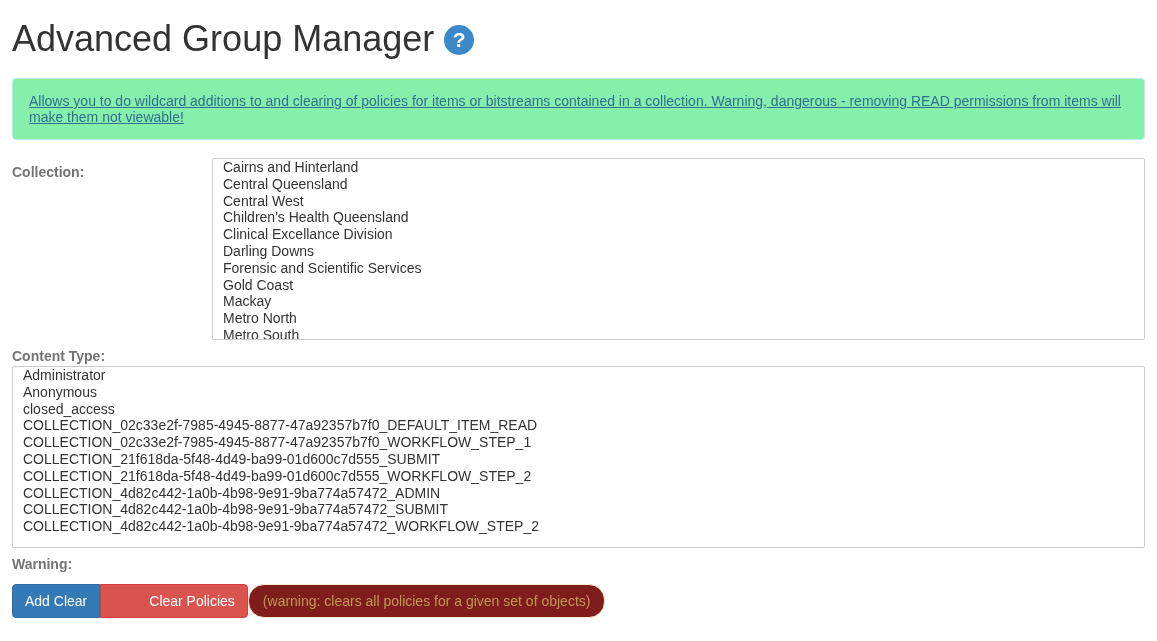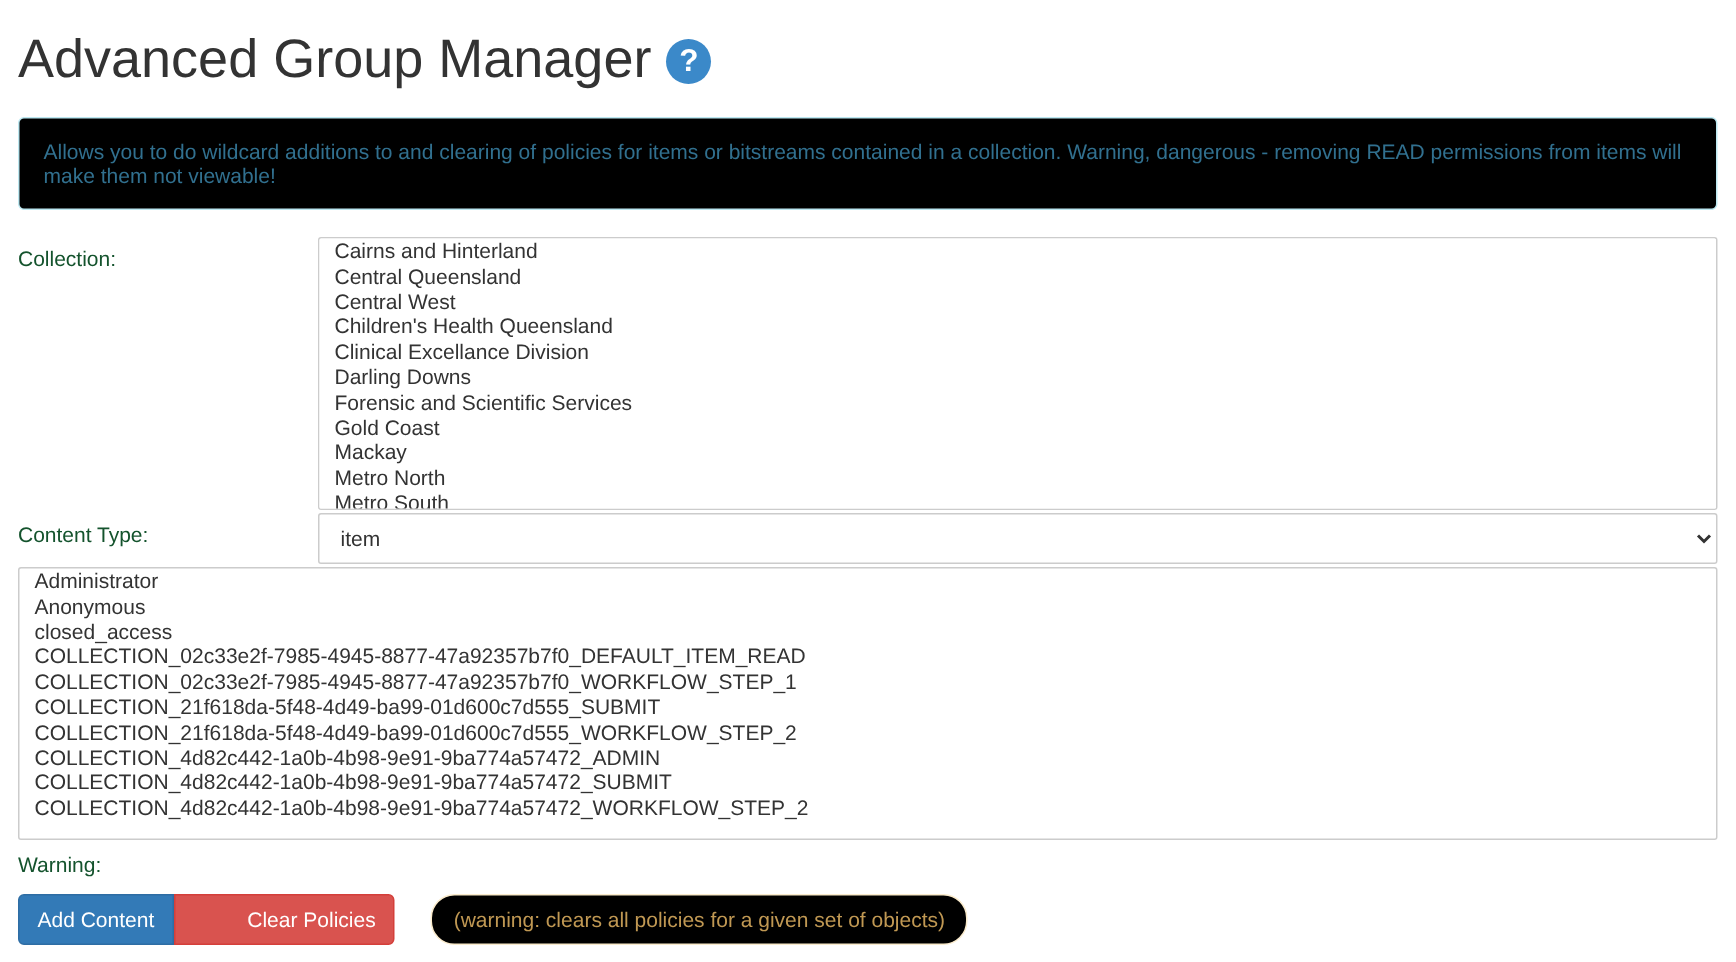--- a/index.html
+++ b/index.html
@@ -25,37 +25,38 @@
     height: 30px;
     border-radius: 50%;
     background: #3b89c9;
     color: #fff;
     font-size: 21px;
     font-weight: 700;
     vertical-align: 4px;
     cursor: pointer;
   }
   .alert-info {
-    background: #000000;
+    background: #86efac;
     border: 1px solid #bce8f1;
     color: #31708f;
     border-radius: 4px;
     padding: 14px 16px;
     margin-bottom: 18px;
+    text-decoration: underline;
   }
   .form-row {
     display: flex;
     align-items: flex-start;
     margin-bottom: 2px;
   }
   .form-label {
     width: 200px;
     padding: 6px 0 0 0;
-    font-weight: 400;
-    color: #14532d;
+    font-weight: 700;
+    color: #737373;
   }
   .form-control-wrap {
     flex: 1;
   }
   select.form-control {
     width: 100%;
     font-size: 14px;
     font-family: inherit;
     border: 1px solid #ccc;
     border-radius: 2px;
@@ -94,22 +95,22 @@
     border-bottom-left-radius: 4px;
   }
   .btn-danger {
     background: #d9534f;
     border-color: #d43f3a;
     border-top-right-radius: 4px;
     border-bottom-right-radius: 4px;
     padding-left: 48px;
   }
   .warning-box {
-    margin-left: 24px;
-    background: #000000;
+    margin-left: 0;
+    background: #7f1d1d;
     border: 1px solid #faebcc;
     color: #c09853;
     padding: 8px 14px;
     border-radius: 16px;
     font-size: 14px;
   }
 </style>
 </head>
 <body>
 
@@ -136,23 +137,20 @@
         <option>Gold Coast</option>
         <option>Mackay</option>
         <option>Metro North</option>
         <option>Metro South</option>
       </select>
   </div>
 </div>
 
 <div class="form-row">
   <label class="form-label">Content Type:</label>
-  <div class="form-control-wrap">
-    <select class="form-control"><option>item</option></select>
-  </div>
 </div>
 
 <div class="form-row">
   <div class="form-control-wrap">
     <select multiple="" size="10" class="form-control">
         <option>Administrator</option>
         <option>Anonymous</option>
         <option>closed_access</option>
         <option>COLLECTION_02c33e2f-7985-4945-8877-47a92357b7f0_DEFAULT_ITEM_READ</option>
         <option>COLLECTION_02c33e2f-7985-4945-8877-47a92357b7f0_WORKFLOW_STEP_1</option>
@@ -163,16 +161,16 @@
         <option>COLLECTION_4d82c442-1a0b-4b98-9e91-9ba774a57472_WORKFLOW_STEP_2</option>
       </select>
   </div>
 </div>
 
 <div class="form-row">
   <label class="form-label">Warning:</label>
 </div>
 
 <div class="buttons-row">
-  <button class="btn btn-primary">Add Content</button>
+  <button class="btn btn-primary">Add Clear</button>
   <button class="btn btn-danger">Clear Policies</button>
   <div class="warning-box">(warning: clears all policies for a given set of objects)</div>
 </div>
 
 </body></html>

